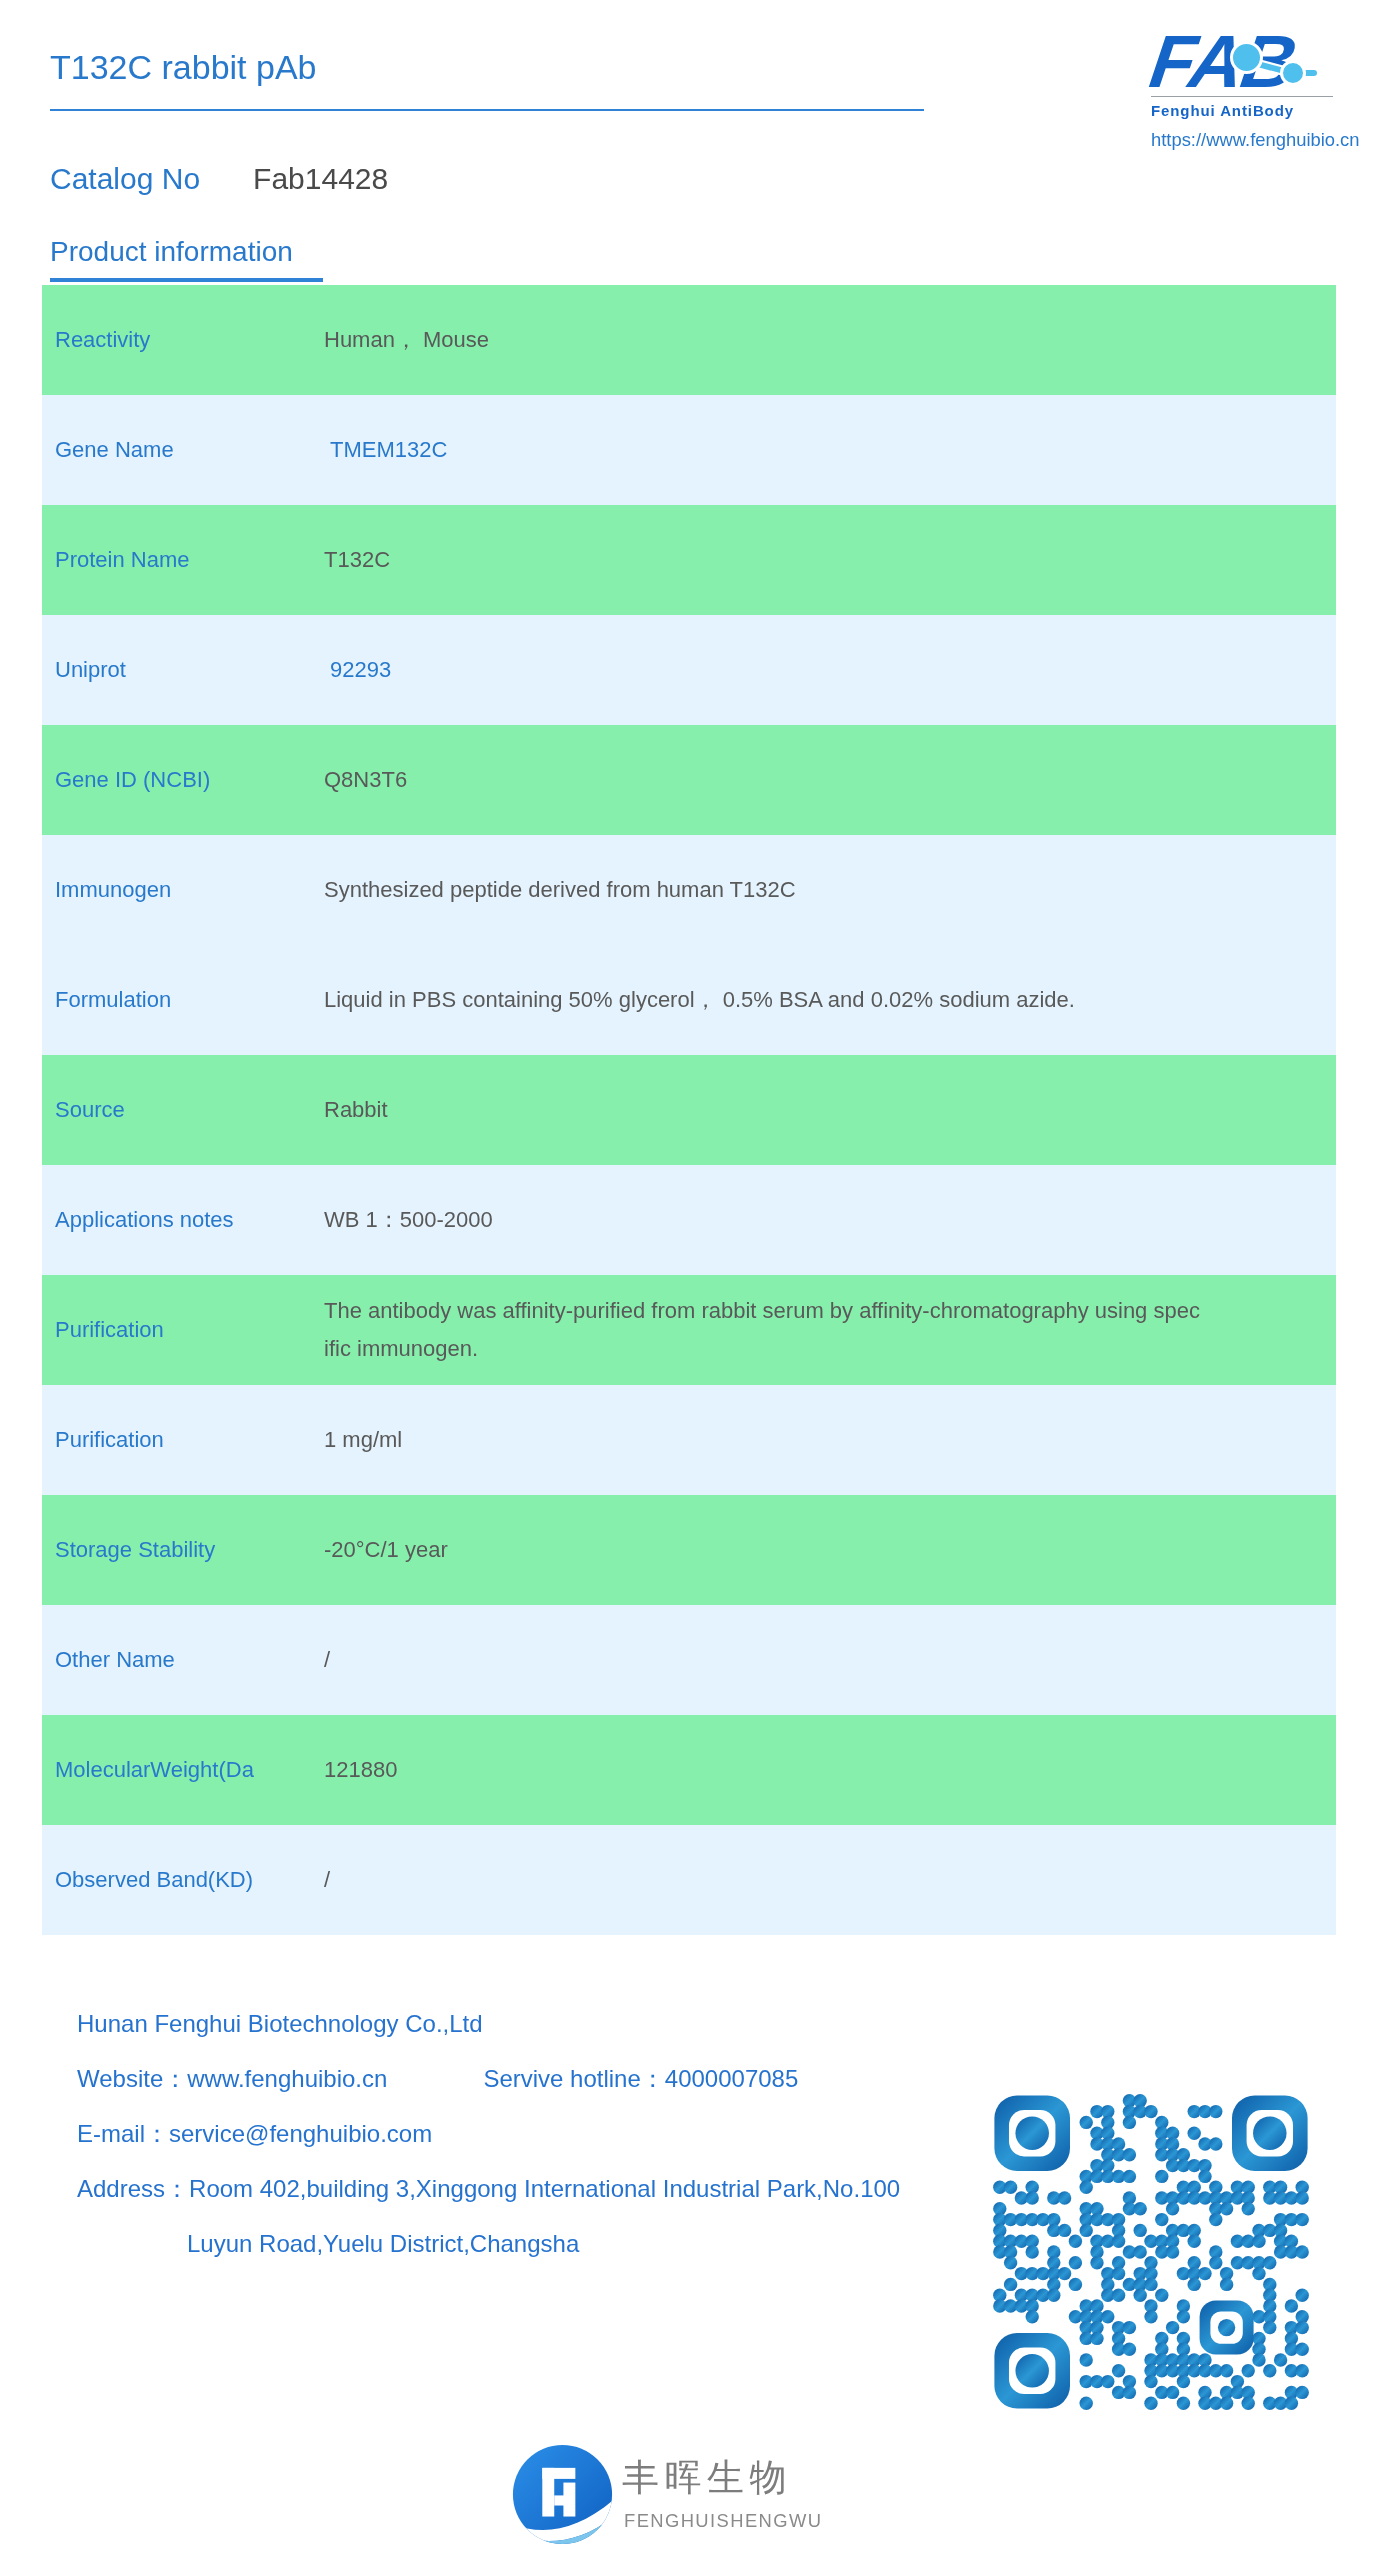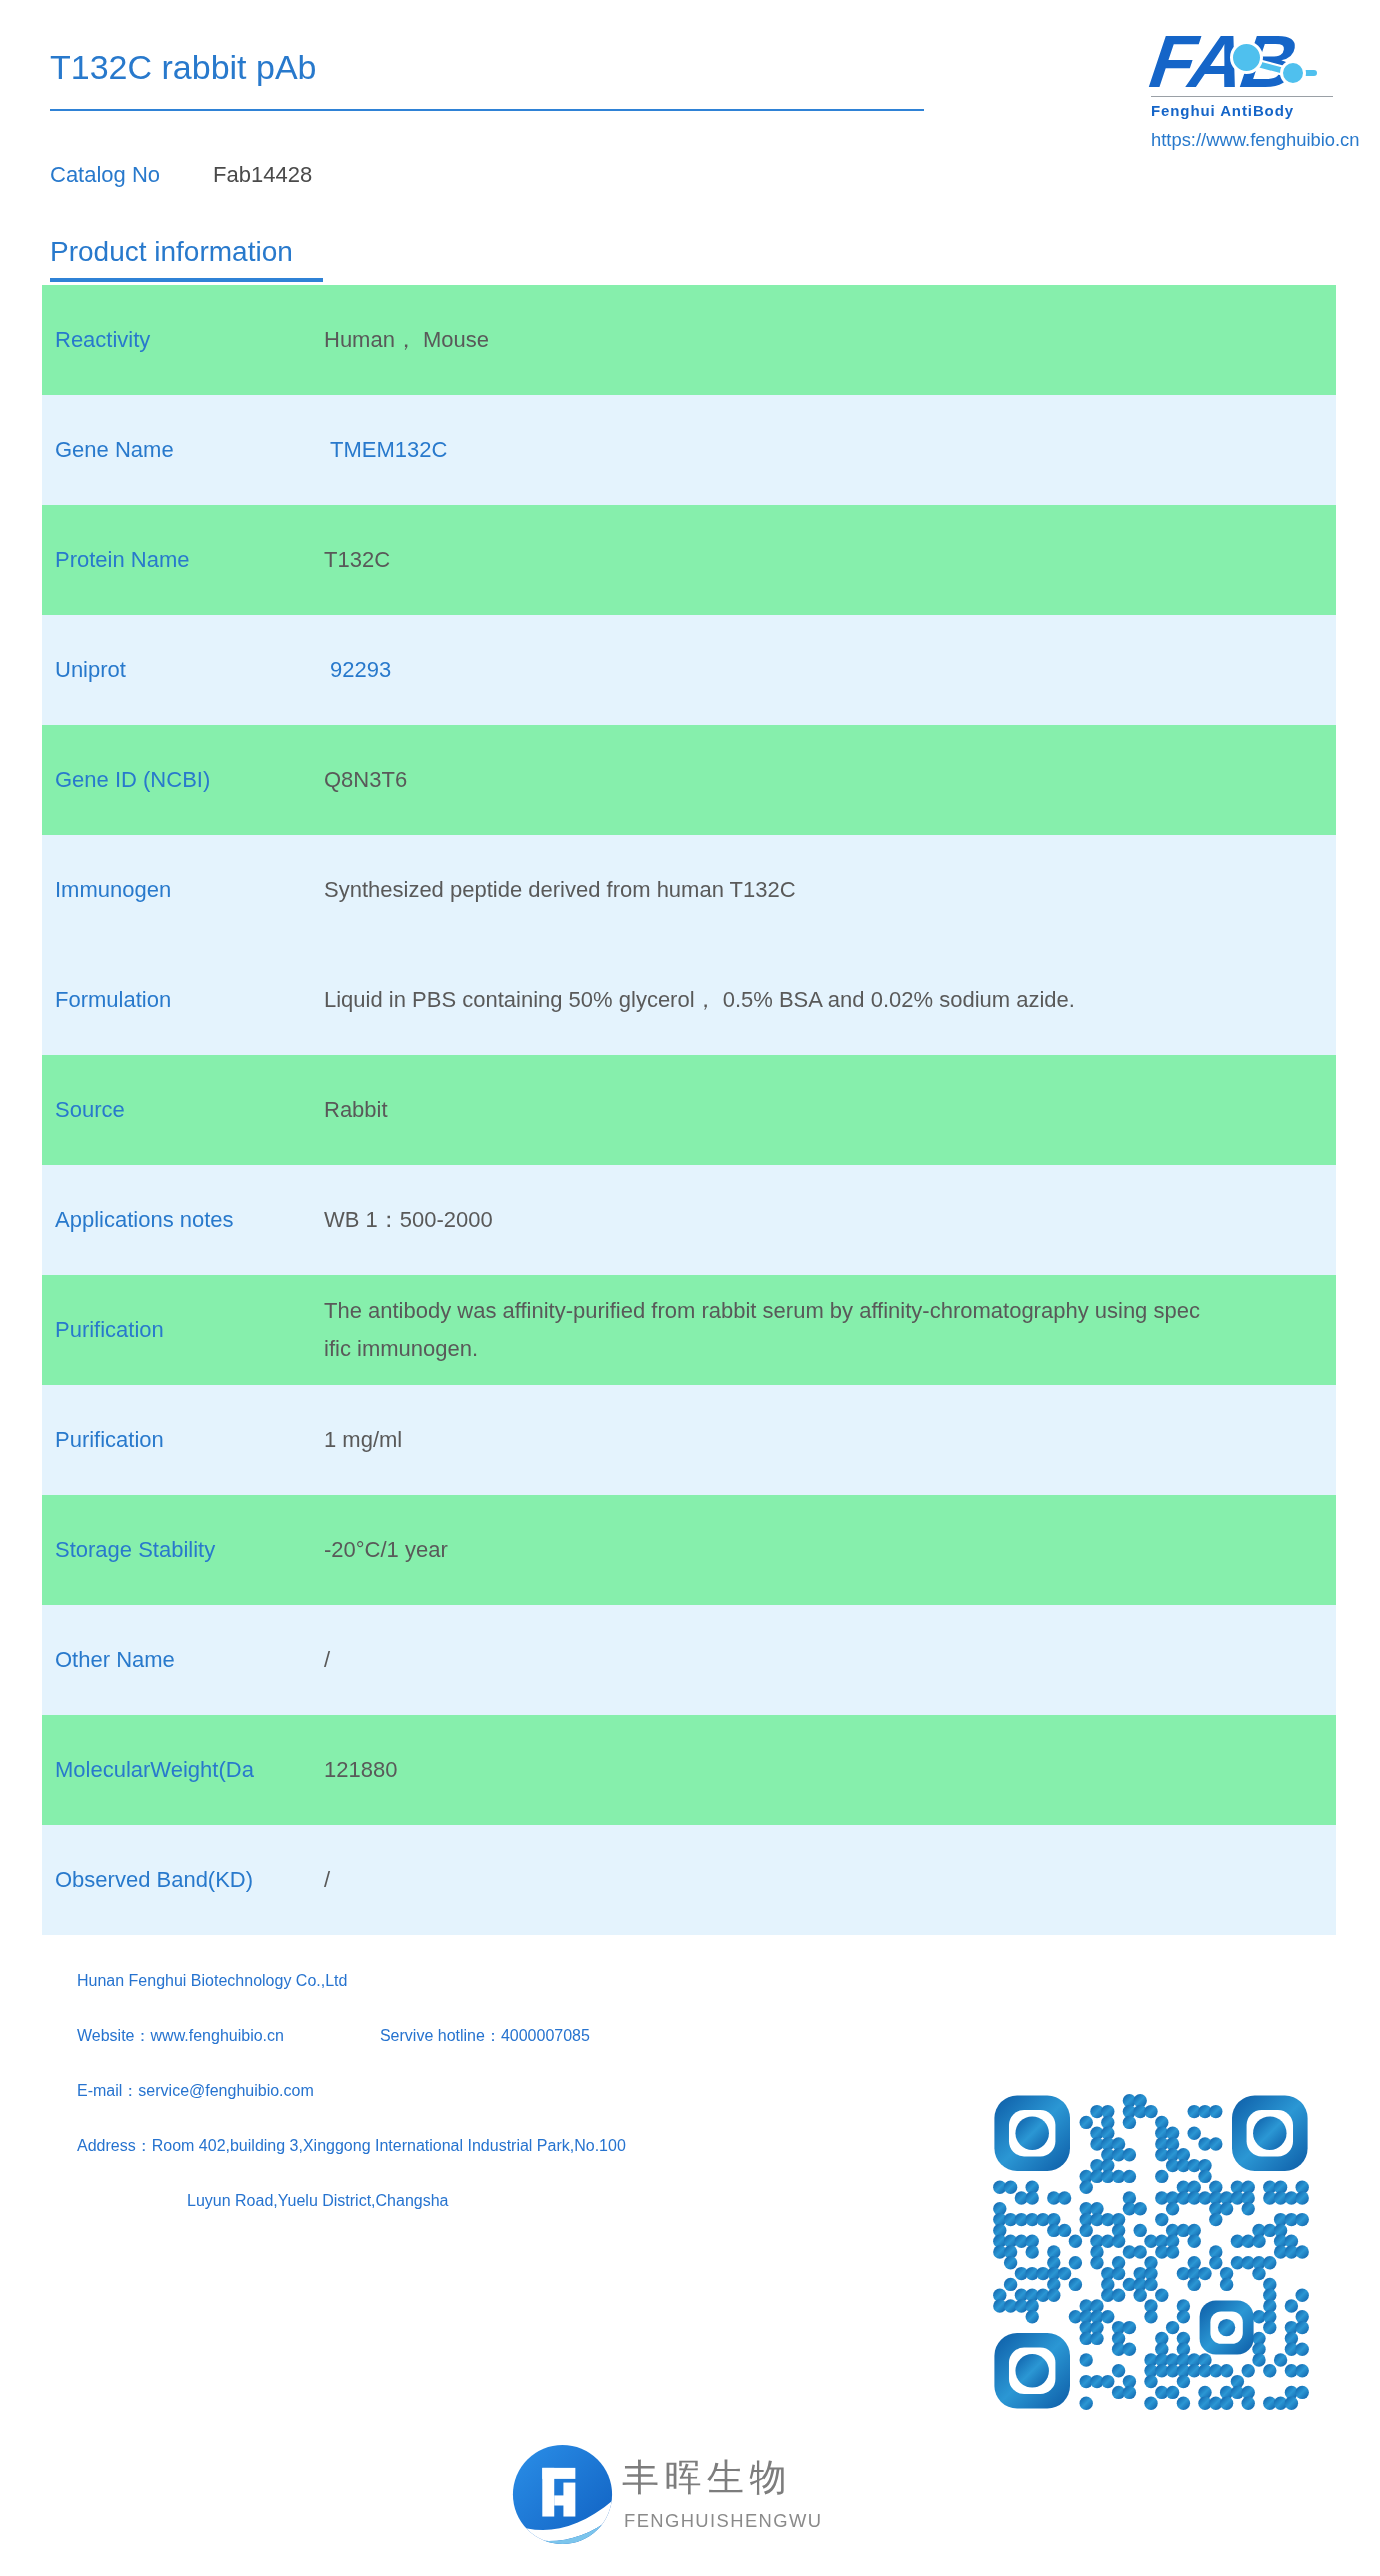--- a/index.html
+++ b/index.html
@@ -5,21 +5,21 @@
   html,body{margin:0;padding:0;}
   body{
     width:1380px;height:2576px;position:relative;background:#ffffff;
     font-family:"Liberation Sans", sans-serif;overflow:hidden;
   }
   .abs{position:absolute;}
 
   
   .page-title{left:50px;top:48px;font-size:34px;color:#2879cc;}
   .title-rule{left:50px;top:109px;width:874px;height:1.8px;background:#2f82d6;}
-  .catalog{left:50px;top:162px;font-size:22px;}
+  .catalog{left:50px;top:162px;font-size:30px;}
   .catalog .lab{color:#2879cc;}
   .catalog .val{color:#4a4a4a;margin-left:53px;}
 
   
   .fab-logo{left:1151px;top:33px;width:189px;}
   .fab-word{
     font-size:74px;line-height:57px;font-weight:bold;font-style:italic;
     color:#1565c8;letter-spacing:-1.8px;transform:skewX(-8deg);display:inline-block;
   }
   .mol{position:absolute;border-radius:50%;background:#4fc0ee;border:3.7px solid #ffffff;box-sizing:border-box;}
@@ -37,21 +37,21 @@
 
   
   .ptable{left:42px;top:285px;width:1294px;}
   .trow{height:110px;display:flex;align-items:center;padding-left:13px;box-sizing:border-box;background:#86efac;}
   .trow.hl{background:#e4f3fd;}
   .tlabel{width:269px;flex:none;color:#2879cc;font-size:22px;}
   .tvalue{color:#595959;font-size:22px;white-space:pre-line;line-height:1.75;}
   .tvalue.link{color:#2879cc;margin-left:6px;}
 
   
-  .footer{left:77px;top:1953px;font-size:16px;color:#2673cf;line-height:55px;}
+  .footer{left:77px;top:1996px;font-size:24px;color:#2673cf;line-height:55px;}
   .footer .hotline{margin-left:96px;}
   .footer .addr2{padding-left:110px;}
 
   
   .qr{left:989px;top:2090px;width:324px;height:324px;}
 
   
   .blogo-badge{left:512px;top:2444px;width:101px;height:101px;}
   .blogo-cn{left:622px;top:2453px;font-size:37px;color:#7d7d7d;letter-spacing:5.5px;white-space:nowrap;}
   .blogo-en{left:624px;top:2510px;font-size:18.4px;color:#8a8a8a;letter-spacing:1.4px;white-space:nowrap;}

